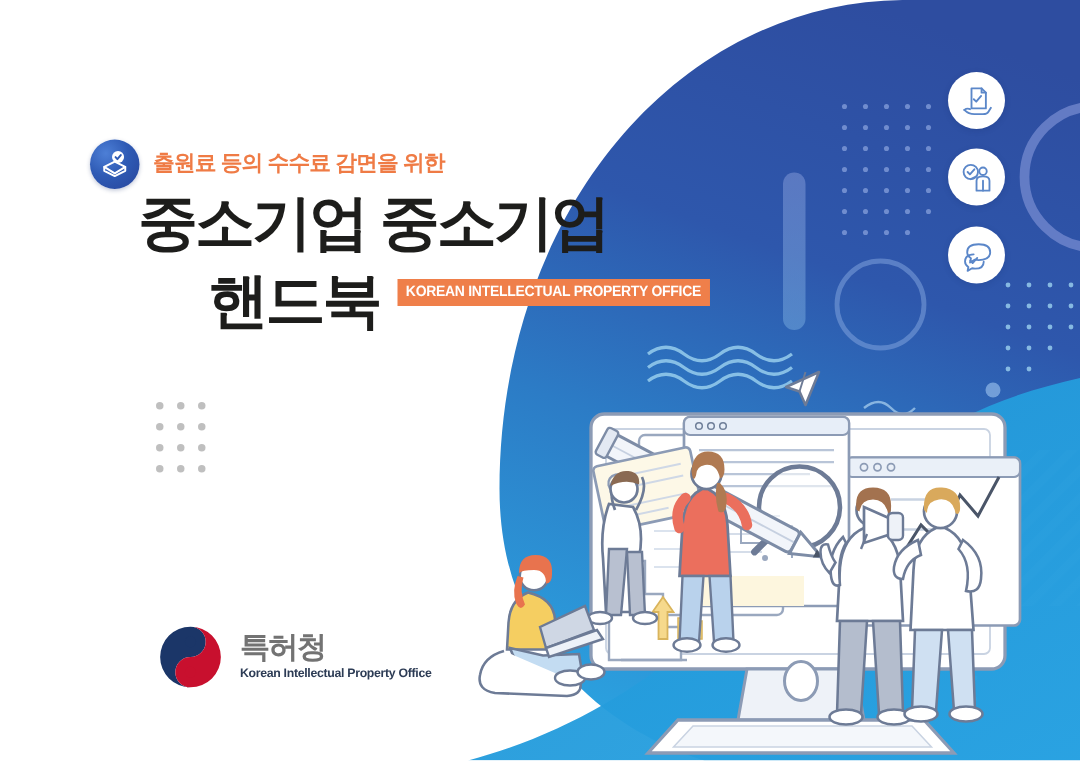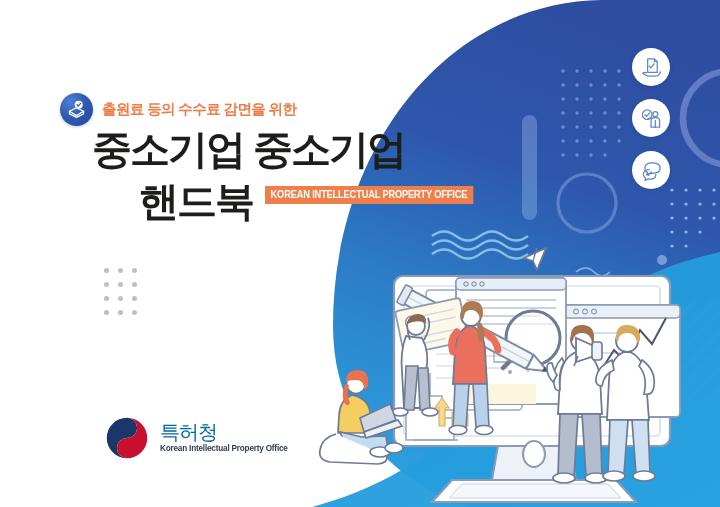--- a/index.html
+++ b/index.html
@@ -111,21 +111,21 @@
     position:absolute;
     left:104px;top:415px;
     display:flex;
     align-items:center;
     gap:10px;
     z-index:6;
   }
   .taegeuk{flex:0 0 auto;display:block;}
   .kipo-names{display:flex;flex-direction:column;gap:1px;}
   .kipo-kr{
-    font-size:20px;font-weight:400;color:#0369a1;
+    font-size:20px;font-weight:700;color:#737373;
     letter-spacing:-1px;line-height:1.05;
   }
   .kipo-en{
     font-size:8.2px;font-weight:600;color:#2d3c55;
     letter-spacing:-0.2px;line-height:1.1;
   }
 
   
   .icon-circle{
     position:absolute;

